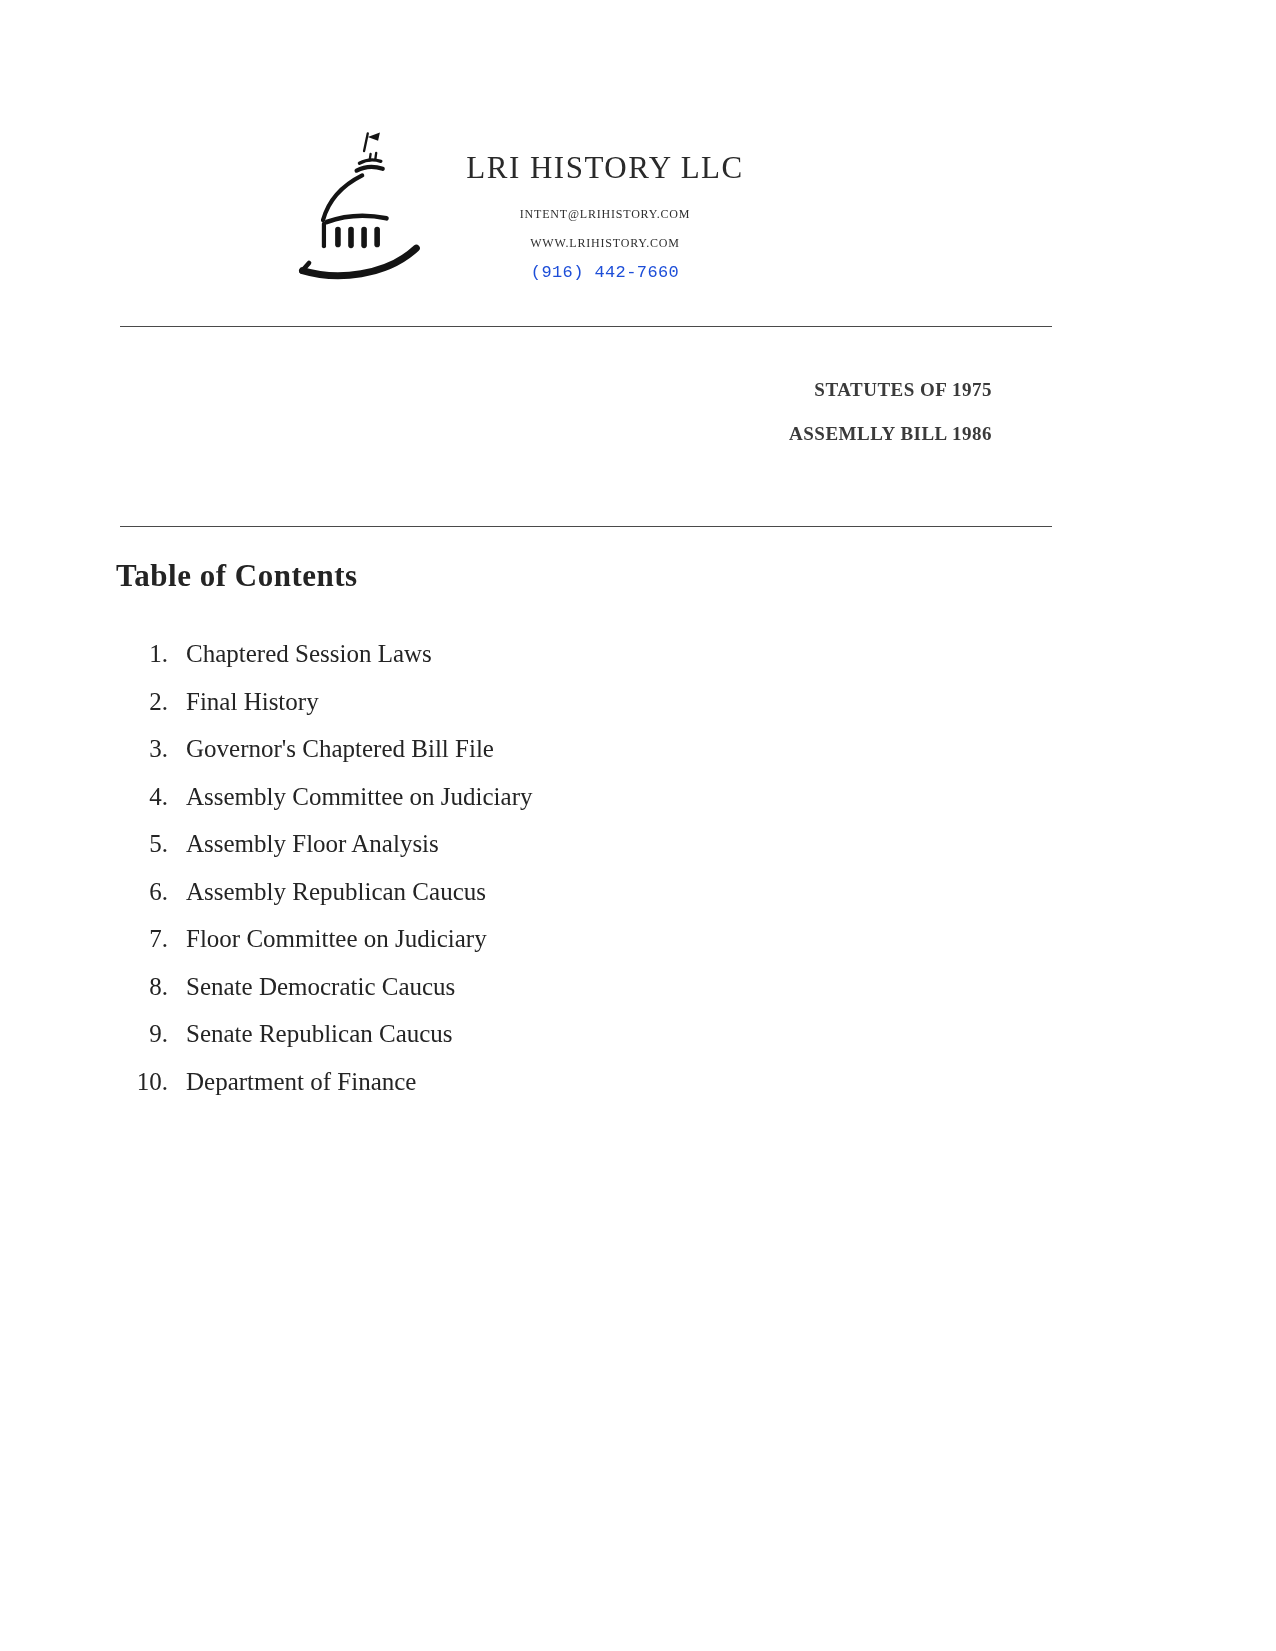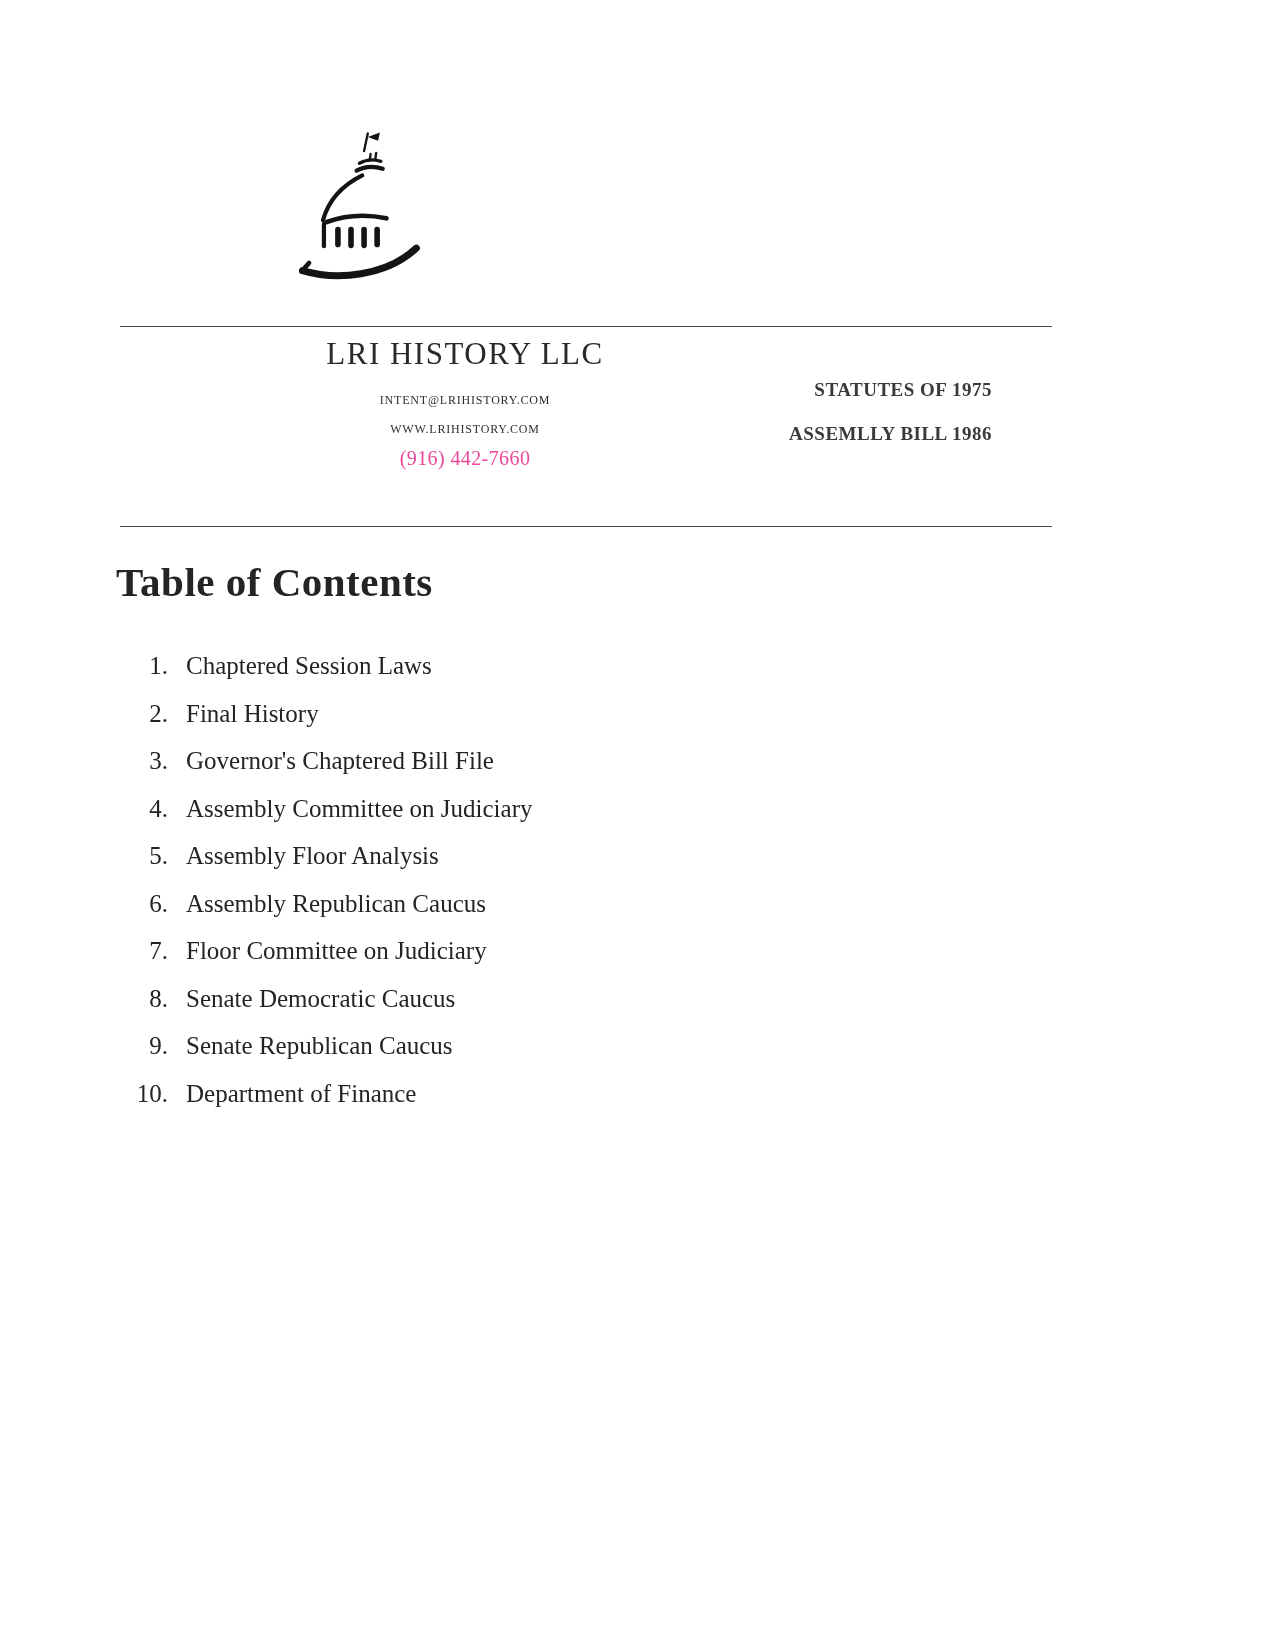--- a/index.html
+++ b/index.html
@@ -17,22 +17,21 @@
     height: 1651px;
   }
 
   
   .letterhead {
     position: absolute;
     top: 128px;
     left: 295px;
     display: flex;
     align-items: flex-start;
-    gap: 26px;
-    flex-direction: column;
+    gap: 0;
   }
   .logo {
     width: 140px;
     height: 160px;
     flex: 0 0 auto;
   }
   .letterhead-text {
     width: 340px;
     text-align: center;
     padding-top: 22px;
@@ -45,24 +44,25 @@
     white-space: nowrap;
   }
   .contact-line {
     font-size: 12px;
     letter-spacing: 0.8px;
     color: #2e2e2e;
     line-height: 29px;
     white-space: nowrap;
   }
   .contact-phone {
-    font-size: 20px;
+    font-size: 17px;
     letter-spacing: 0.4px;
-    color: #ec4899;
+    color: #1d4ed8;
     line-height: 29px;
+    font-family: Liberation Mono, monospace;
   }
 
   
   .rule {
     position: absolute;
     left: 120px;
     width: 932px;
     border-top: 1.5px solid #4a4a4a;
   }
   .rule-top { top: 326px; }
@@ -87,21 +87,21 @@
   }
 
   
   .toc {
     position: absolute;
     top: 558px;
     left: 116px;
     width: 932px;
   }
   .toc-title {
-    font-size: 41px;
+    font-size: 31px;
     font-weight: bold;
     color: #242424;
     letter-spacing: 0.5px;
     margin-bottom: 36px;
   }
   .toc-list {
     list-style: none;
   }
   .toc-item {
     display: flex;

